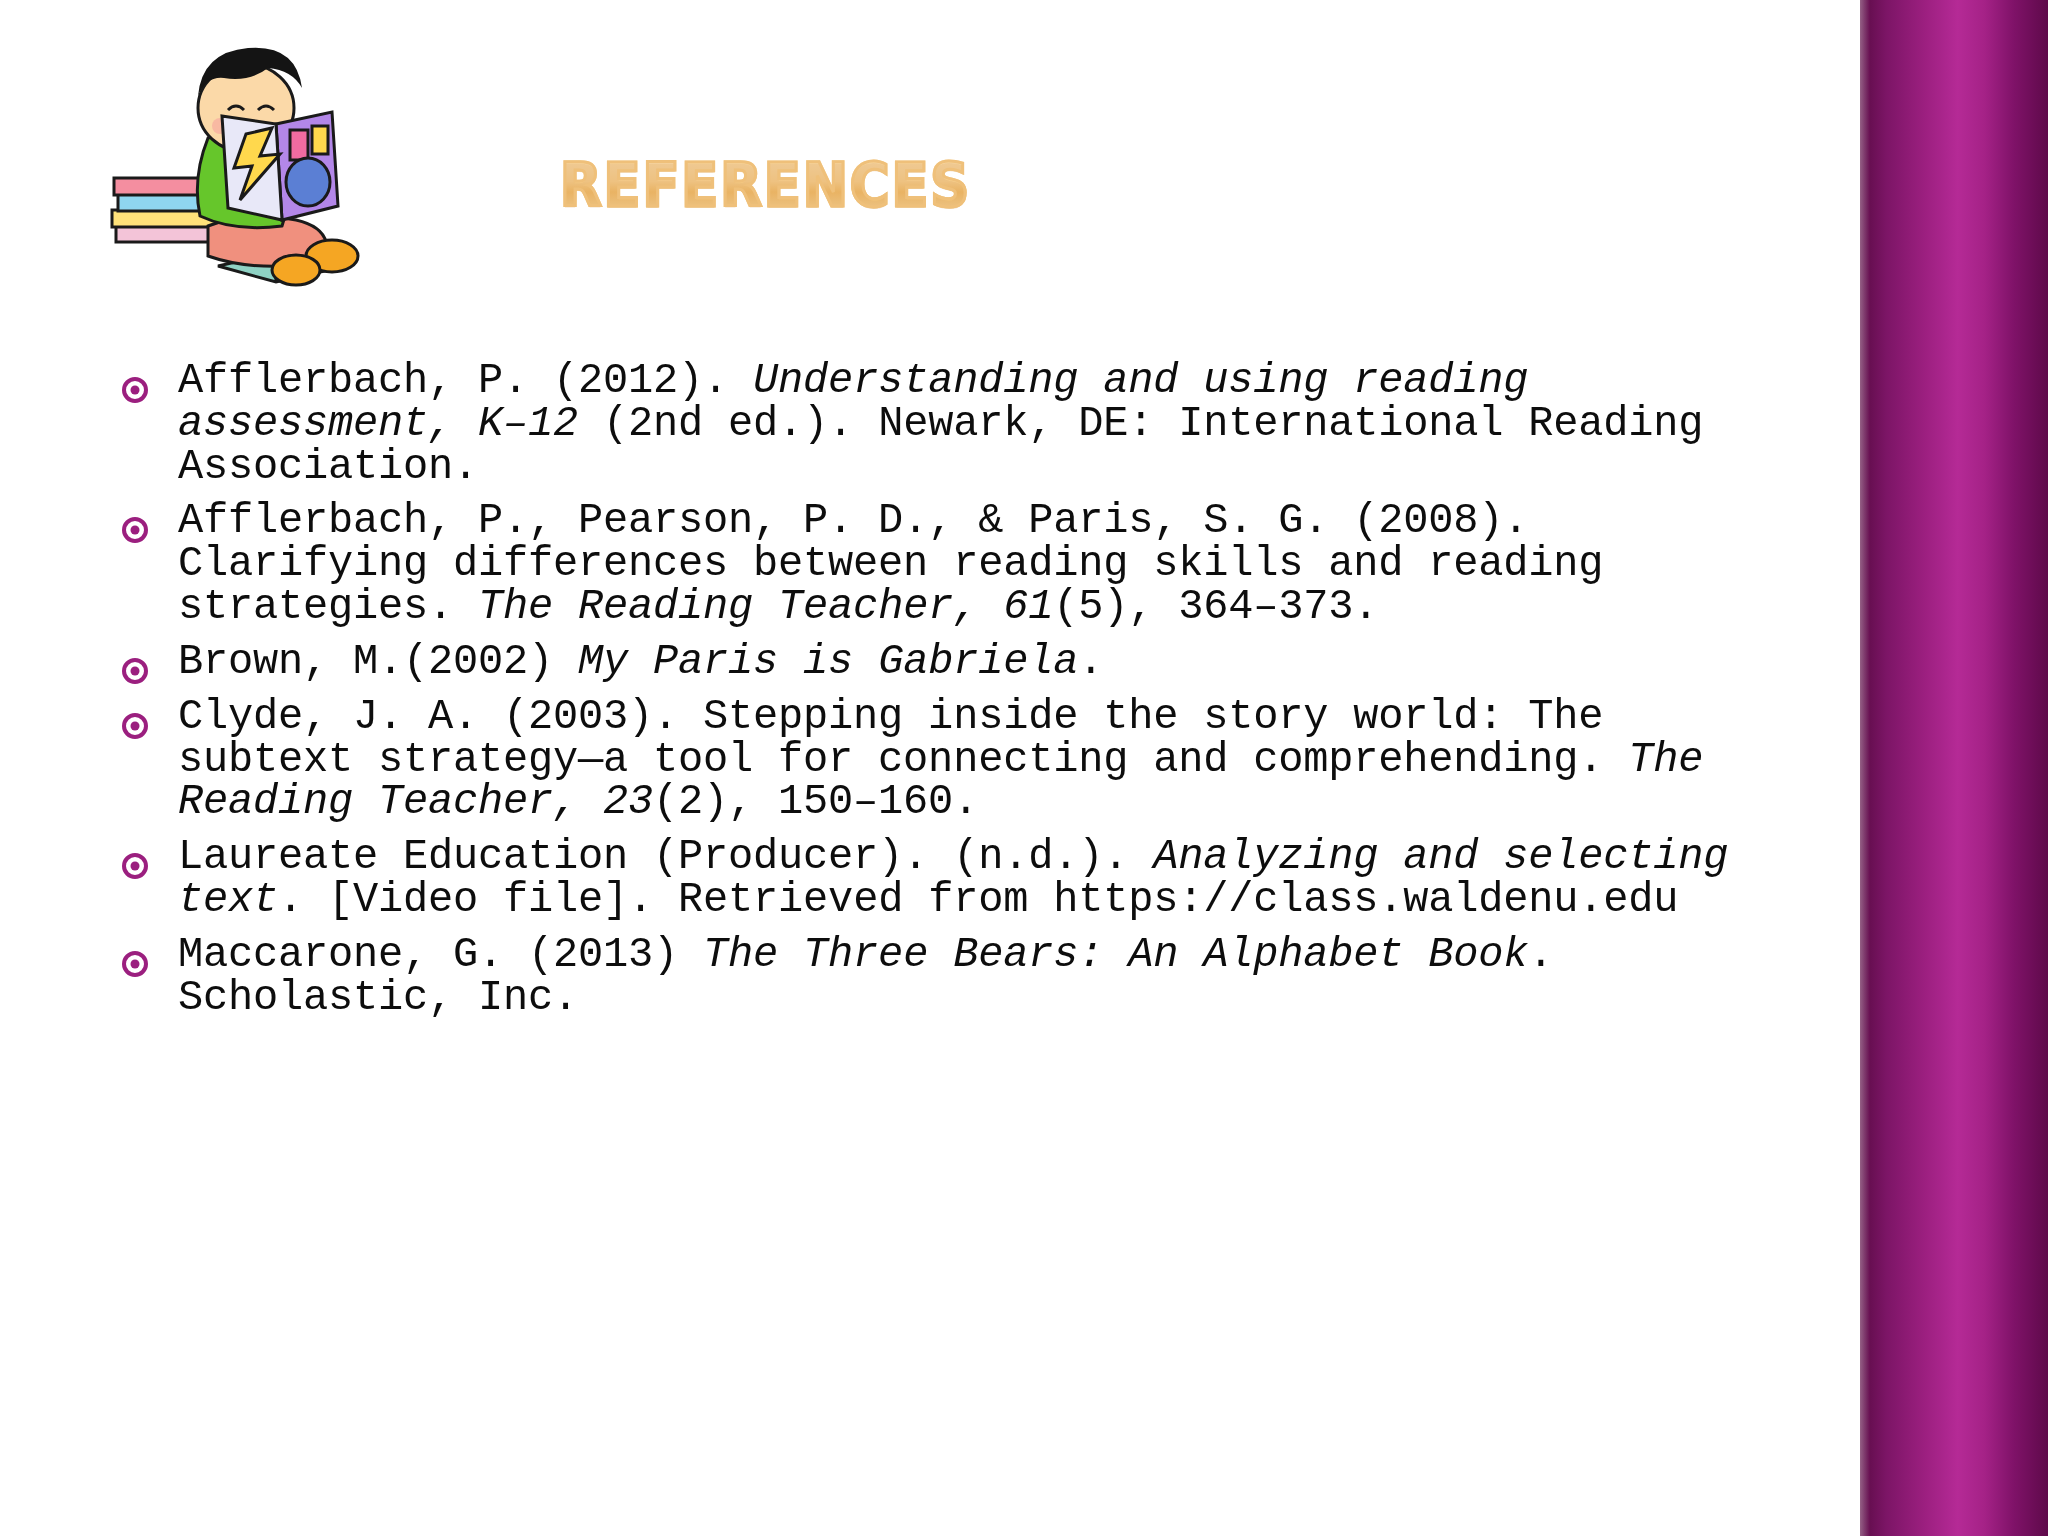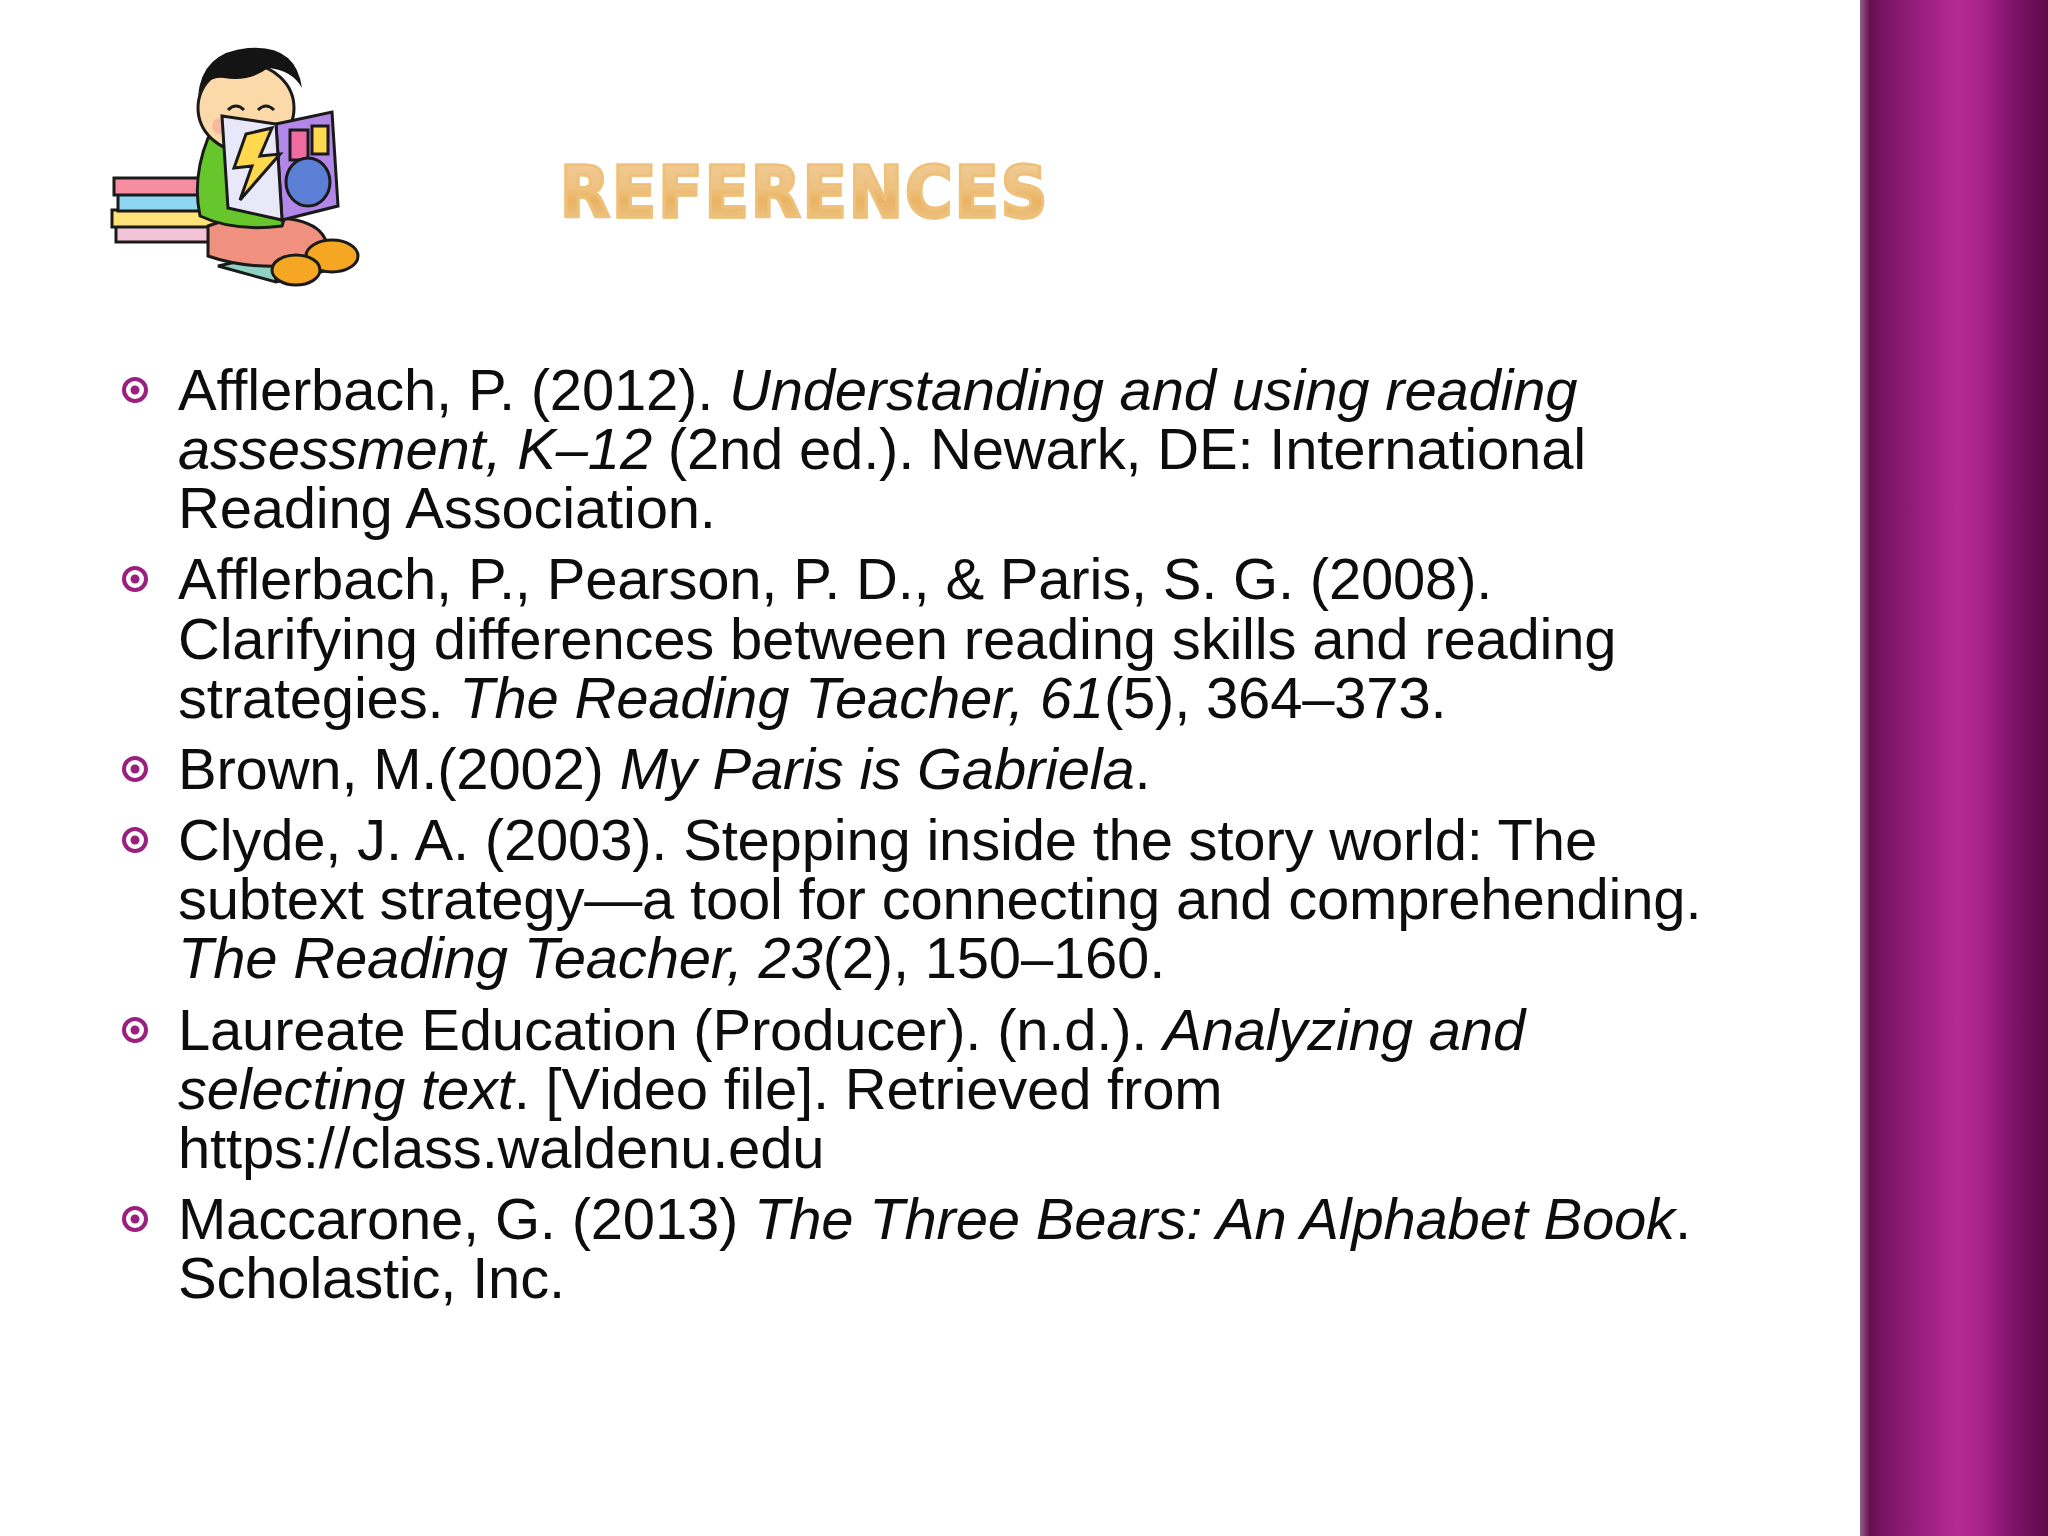--- a/index.html
+++ b/index.html
@@ -52,21 +52,21 @@
     top: 150px;
     left: 0;
     width: 1850px;
     height: 130px;
   }
   .slide-title {
     position: absolute;
     left: 560px;
     top: 0;
     font-family: "DejaVu Sans", sans-serif;
-    font-size: 72px;
+    font-size: 60px;
     font-weight: bold;
     letter-spacing: 2px;
     text-transform: uppercase;
     font-stretch: condensed;
     background: linear-gradient(to bottom, #fbe3b8 0%, #f7cf8c 45%, #f0b95f 60%, #f8dfae 100%);
     -webkit-background-clip: text;
     background-clip: text;
     color: transparent;
     -webkit-text-stroke: 3px #efc07a;
     text-shadow: 0 2px 0 rgba(220,170,110,0.35);
@@ -89,24 +89,24 @@
     top: 360px;
     width: 1630px;
     list-style: none;
     margin: 0;
     padding: 0;
   }
   .ref-item {
     position: relative;
     padding-left: 78px;
     margin-bottom: 12px;
-    font-size: 58px;
+    font-size: 42px;
     line-height: 1.02;
     color: #0d0d0d;
-    font-family: Liberation Sans, sans-serif;
+    font-family: Liberation Mono, monospace;
     letter-spacing: -0.2px;
   }
   .ref-item .bullet {
     position: absolute;
     left: 22px;
     top: 17px;
     width: 26px;
     height: 26px;
     border-radius: 50%;
     border: 4px solid #9b1f7f;

